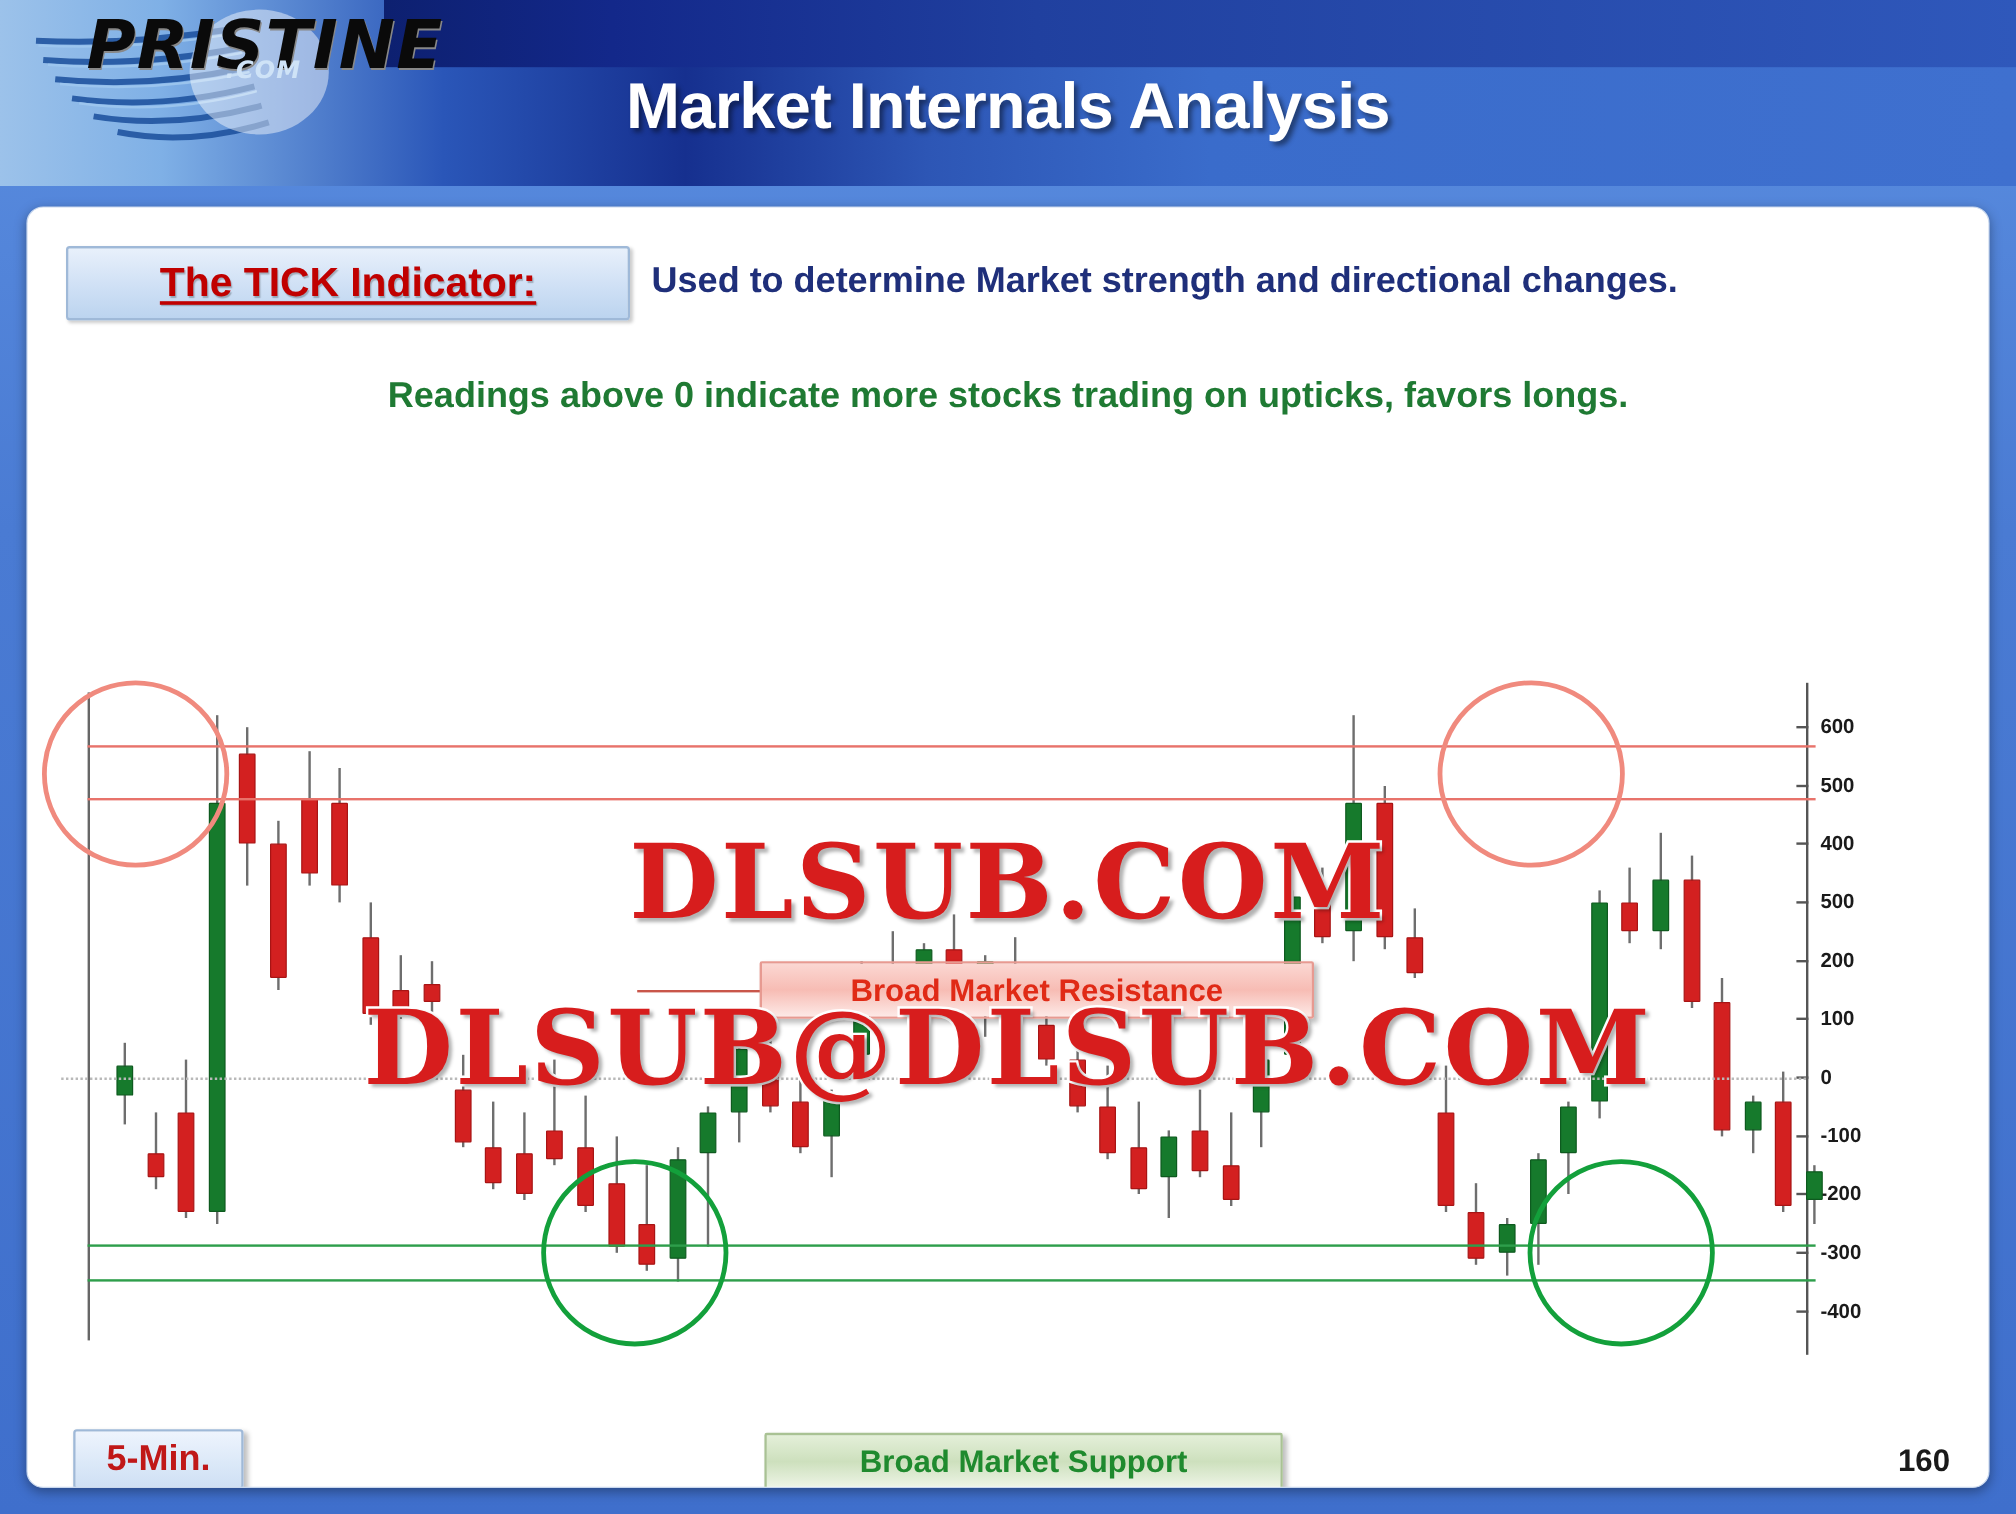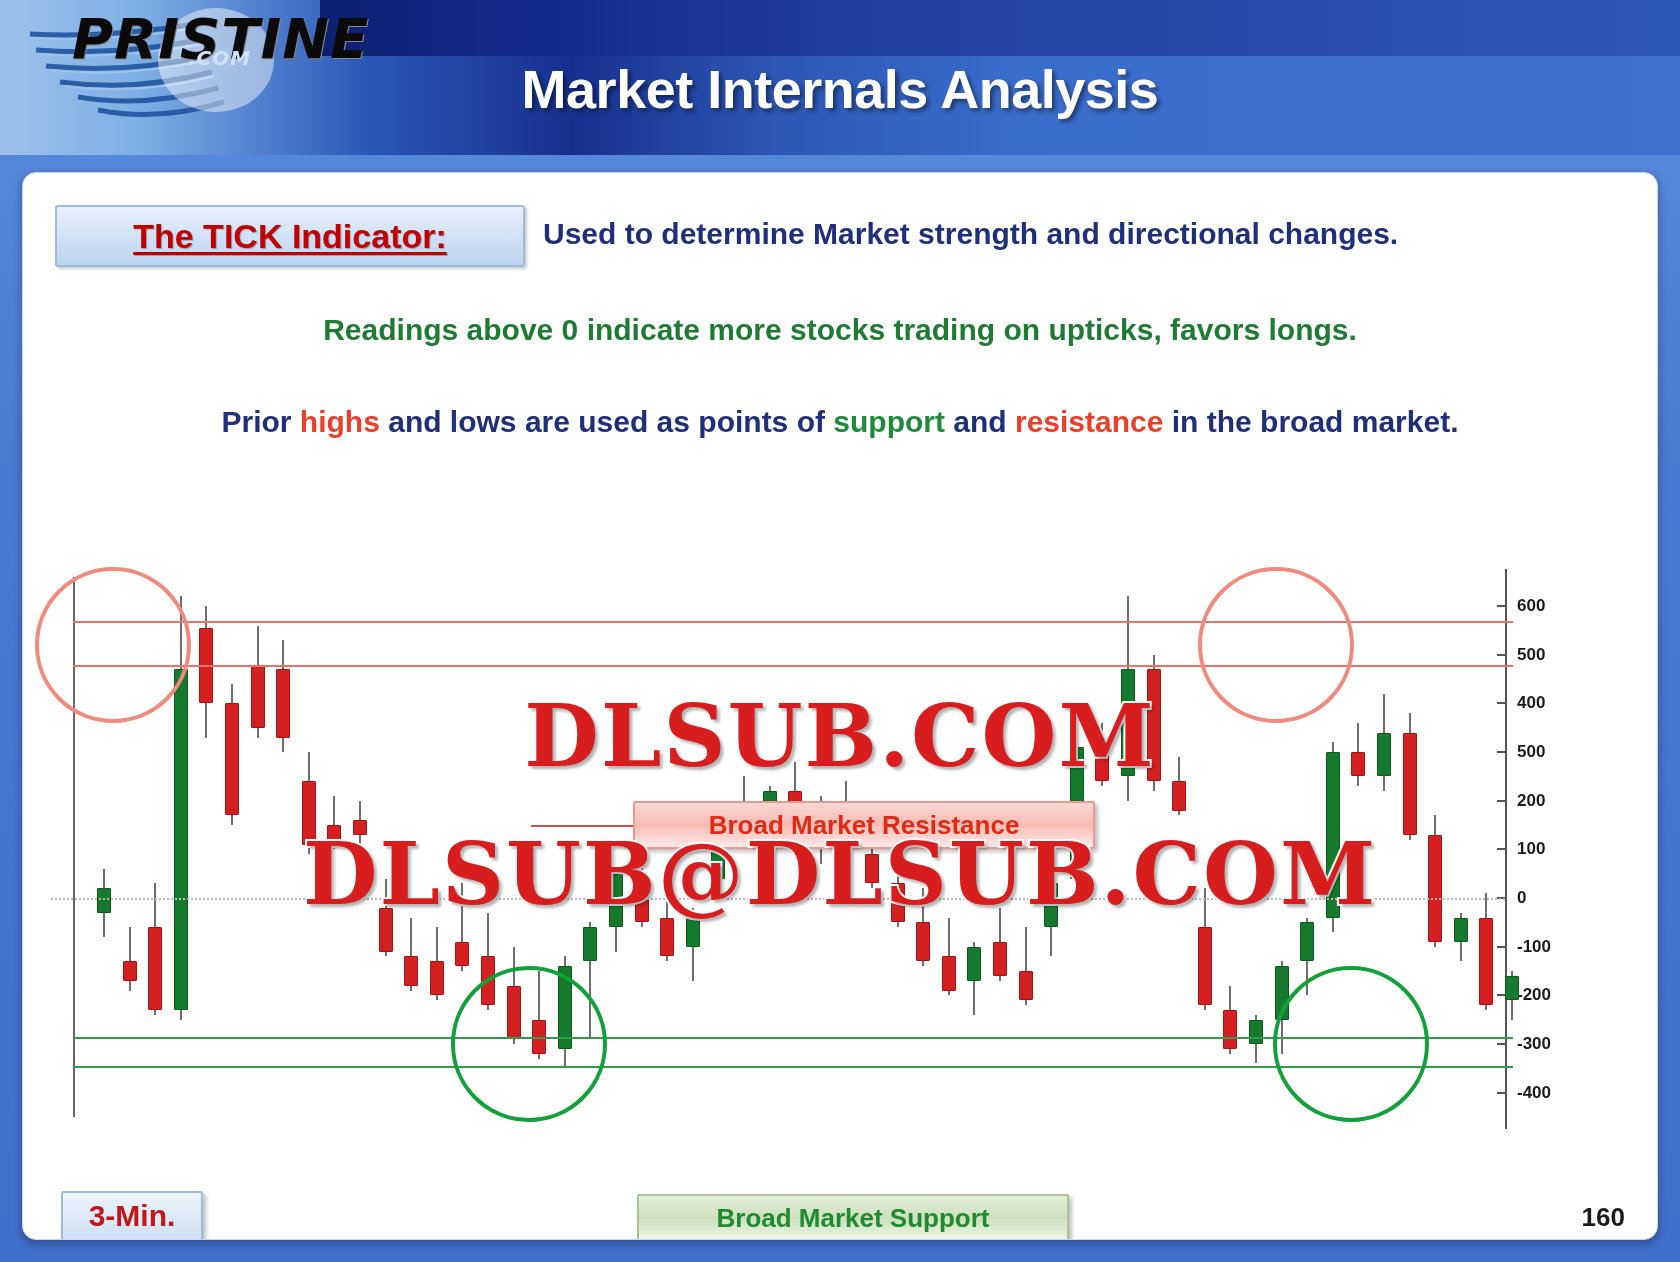--- a/index.html
+++ b/index.html
@@ -204,23 +204,20 @@
 
   <div id="card">
 
     <div id="tick-box">
       <span class="lbl">The TICK Indicator:</span>
     </div>
     <div id="tick-desc">Used to determine Market strength and directional changes.</div>
 
     <div class="body-line" id="line-up">Readings above 0 indicate more stocks trading on upticks,  favors longs.</div>
 
-    <div class="body-line" id="line-mid">
-      <span>Prior </span><span class="hl-red">highs</span><span> and lows are used as points of </span><span class="hl-green">support</span><span> and </span><span class="hl-red">resistance</span><span> in the broad market.</span>
-    </div>
 
 
     <div id="chart">
       <div id="plot"></div>
       <div id="axis-right"></div>
       <div id="yticks">
           <div class="ytickmark" style="top: 37.1892px;"></div>
           <div class="ytick" style="top: 37.1892px;">600</div>
           <div class="ytickmark" style="top: 85.8378px;"></div>
           <div class="ytick" style="top: 85.8378px;">500</div>
@@ -482,20 +479,20 @@
           <div class="acircle circ-green" style="width: 156px; height: 156px; left: 400px; top: 397.027px;"></div>
           <div class="acircle circ-green" style="width: 156px; height: 156px; left: 1222px; top: 397.027px;"></div>
         </div>
 
       <div class="leader" style="left:480px; top:256px; width:104px;"></div>
       <div class="chip" id="chip-res" style="left:582px; top:232px; width:462px; height:48px;">Broad Market Resistance</div>
 
       <div class="chip" id="chip-sup" style="left:586px; top:625px; width:432px; height:48px;">Broad Market Support</div>
     </div>
 
-    <div id="chip-5min" style="left:38px; top:1018px; width:142px; height:50px;">3-Min.</div>
+    <div id="chip-5min" style="left:38px; top:1018px; width:142px; height:50px;">5-Min.</div>
 
     <div id="page-num">160</div>
 
     <div class="wm" id="wm1">DLSUB.COM</div>
     <div class="wm" id="wm2">DLSUB@DLSUB.COM</div>
   </div>
 </div>
 
 </body></html>

